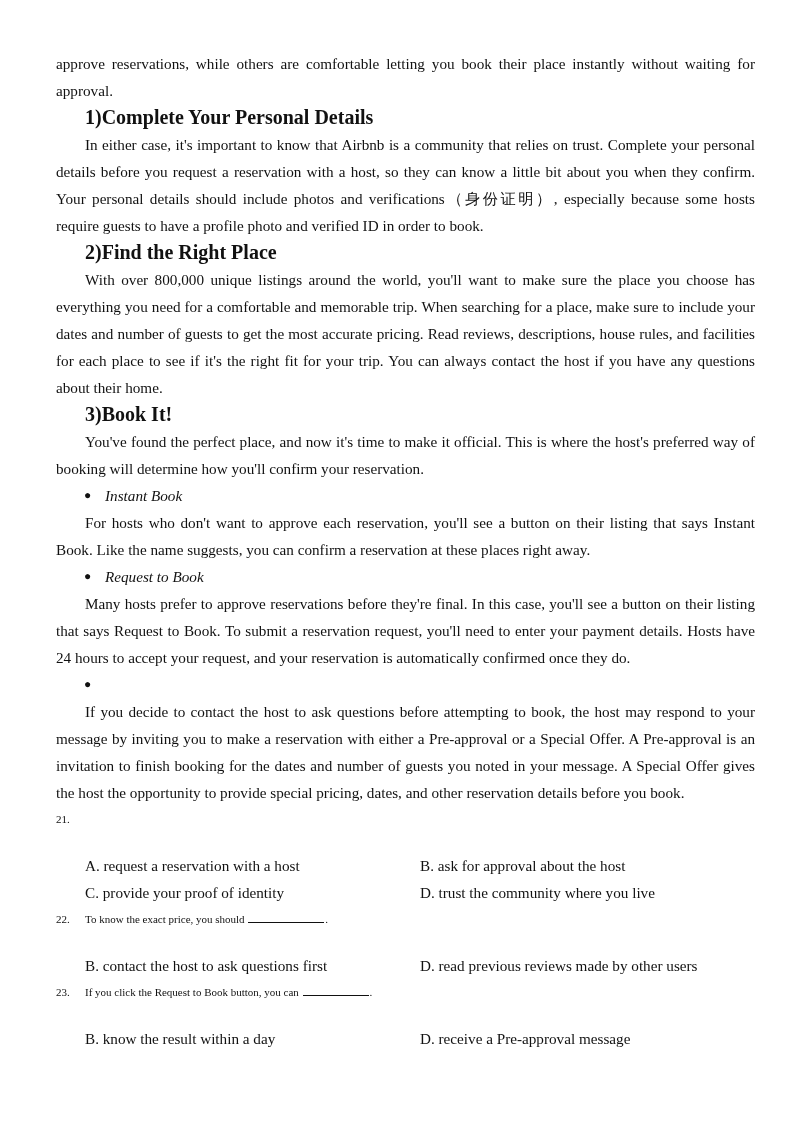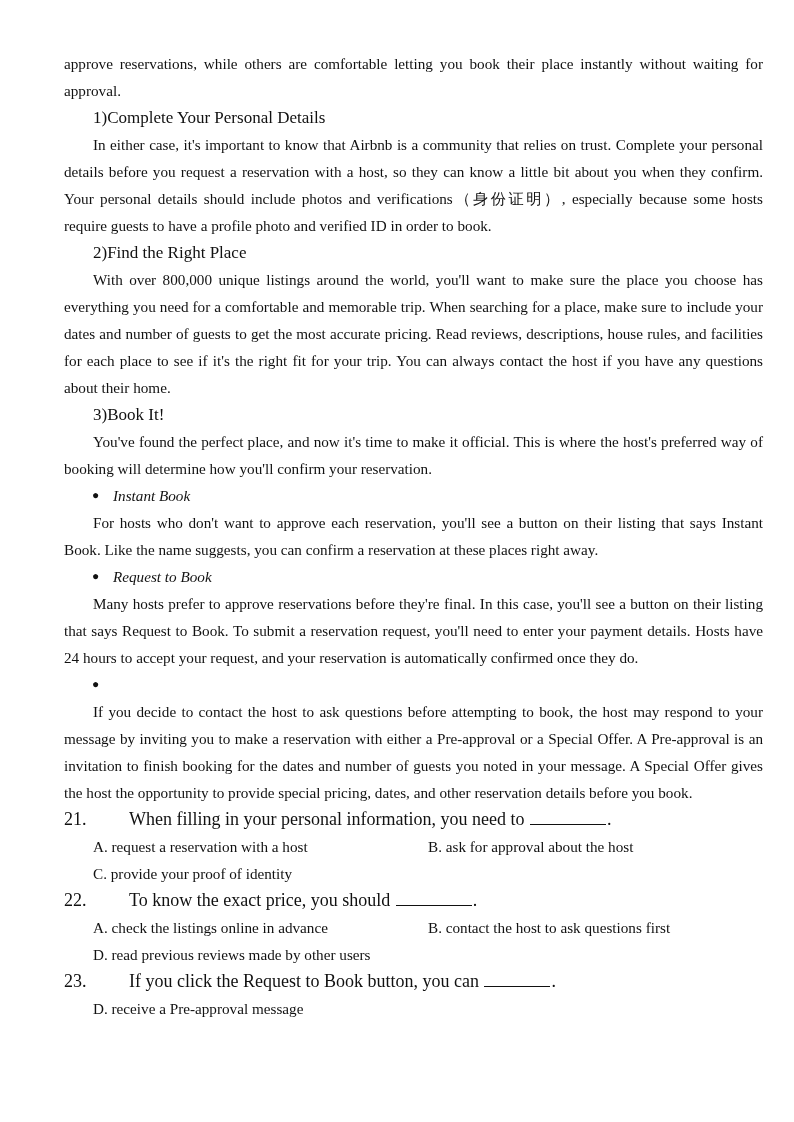--- a/index.html
+++ b/index.html
@@ -1,27 +1,27 @@
 <!DOCTYPE html>
 <html><head>
 <meta charset="utf-8">
 <style>
   html, body { margin: 0; padding: 0; background: #ffffff; }
   body { width: 794px; height: 1122px; overflow: hidden; position: relative;
          font-family: "Liberation Serif", serif; color: #111; }
-  .page { position: absolute; left: 64px; top: 50px; width: 699px; }
+  .page { position: absolute; left: 56px; top: 50px; width: 699px; }
   p.para { font-size: 15.2px; line-height: 27px; margin: 0; text-align: justify; text-indent: 29px; }
   p.flush { text-indent: 0; }
-  .heading { font-size: 17px; line-height: 27px; font-weight: normal; margin: 0; padding-left: 29px; }
+  .heading { font-size: 20px; line-height: 27px; font-weight: bold; margin: 0; padding-left: 29px; }
   .bullet { font-size: 15.2px; line-height: 27px; margin: 0; padding-left: 28px; font-style: italic; display: flex; }
   .bullet .dot { font-style: normal; width: 21px; display: inline-block; font-size: 12px; }
-  .q { font-size: 18px; line-height: 27px; margin: 0; display: flex; gap: 36px; }
+  .q { font-size: 11px; line-height: 27px; margin: 0; display: flex; }
   .q .num { width: 29px; display: inline-block; }
   .blank { display: inline-block; border-bottom: 1px solid #111; height: 14px; vertical-align: baseline; margin: 0 1px; }
-  .opts { display: grid; grid-template-columns: 335px 335px; padding-left: 29px; font-size: 15.2px; line-height: 27px; }
+  .opts { display: grid; grid-template-columns: 335px 335px; padding-left: 29px; font-size: 15.2px; line-height: 27px; margin-top: 19px; }
   .opt { white-space: nowrap; }
 </style>
 </head>
 <body>
 
 <div class="page">
 
   <p class="para flush">approve reservations, while others are comfortable letting you book their place instantly without waiting for approval.</p>
 
   <p class="heading">1)Complete Your Personal Details</p>
@@ -45,48 +45,45 @@
   </div>
   <p class="para">Many hosts prefer to approve reservations before they're final. In this case, you'll see a button on their listing that says Request to Book. To submit a reservation request, you'll need to enter your payment details. Hosts have 24 hours to accept your request, and your reservation is automatically confirmed once they do.</p>
 
   <div class="bullet">
     <span class="dot">●</span>
   </div>
   <p class="para">If you decide to contact the host to ask questions before attempting to book, the host may respond to your message by inviting you to make a reservation with either a Pre-approval or a Special Offer. A Pre-approval is an invitation to finish booking for the dates and number of guests you noted in your message. A Special Offer gives the host the opportunity to provide special pricing, dates, and other reservation details before you book.</p>
 
   <div class="q">
     <span class="num">21.</span>
-    <span>
-      <span>When filling in your personal information, you need to</span>
-      <span class="blank" style="width:76px"></span><span>.</span>
-    </span>
   </div>
   <div class="opts">
     <span class="opt">A. request a reservation with a host</span>
     <span class="opt">B. ask for approval about the host</span>
     <span class="opt">C. provide your proof of identity</span>
+    <span class="opt">D. trust the community where you live</span>
   </div>
 
   <div class="q">
     <span class="num">22.</span>
     <span>
       <span>To know the exact price, you should</span>
       <span class="blank" style="width:76px"></span><span>.</span>
     </span>
   </div>
   <div class="opts">
-    <span class="opt">A. check the listings online in advance</span>
     <span class="opt">B. contact the host to ask questions first</span>
     <span class="opt">D. read previous reviews made by other users</span>
   </div>
 
   <div class="q">
     <span class="num">23.</span>
     <span>
       <span>If you click the Request to Book button, you can</span>
       <span class="blank" style="width:66px"></span><span>.</span>
     </span>
   </div>
   <div class="opts">
+    <span class="opt">B. know the result within a day</span>
     <span class="opt">D. receive a Pre-approval message</span>
   </div>
 
 </div>
 
 </body></html>

